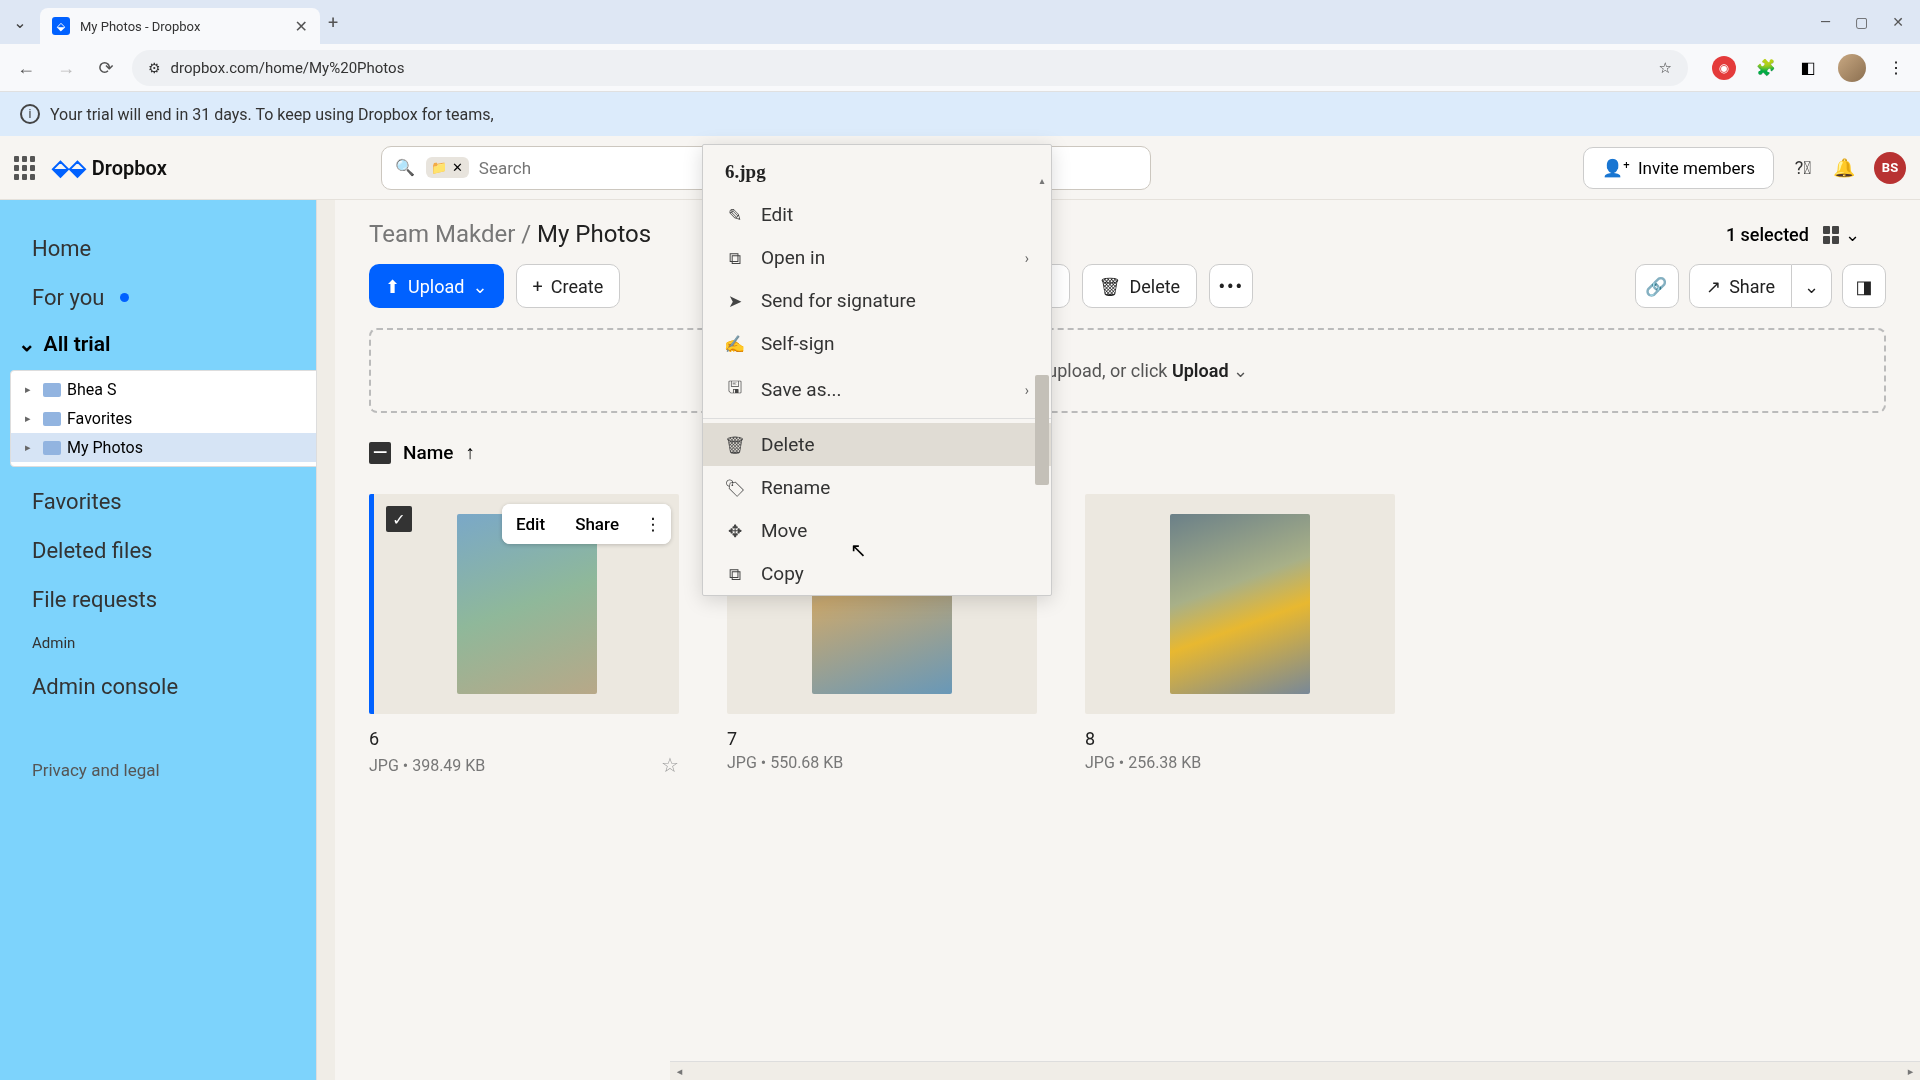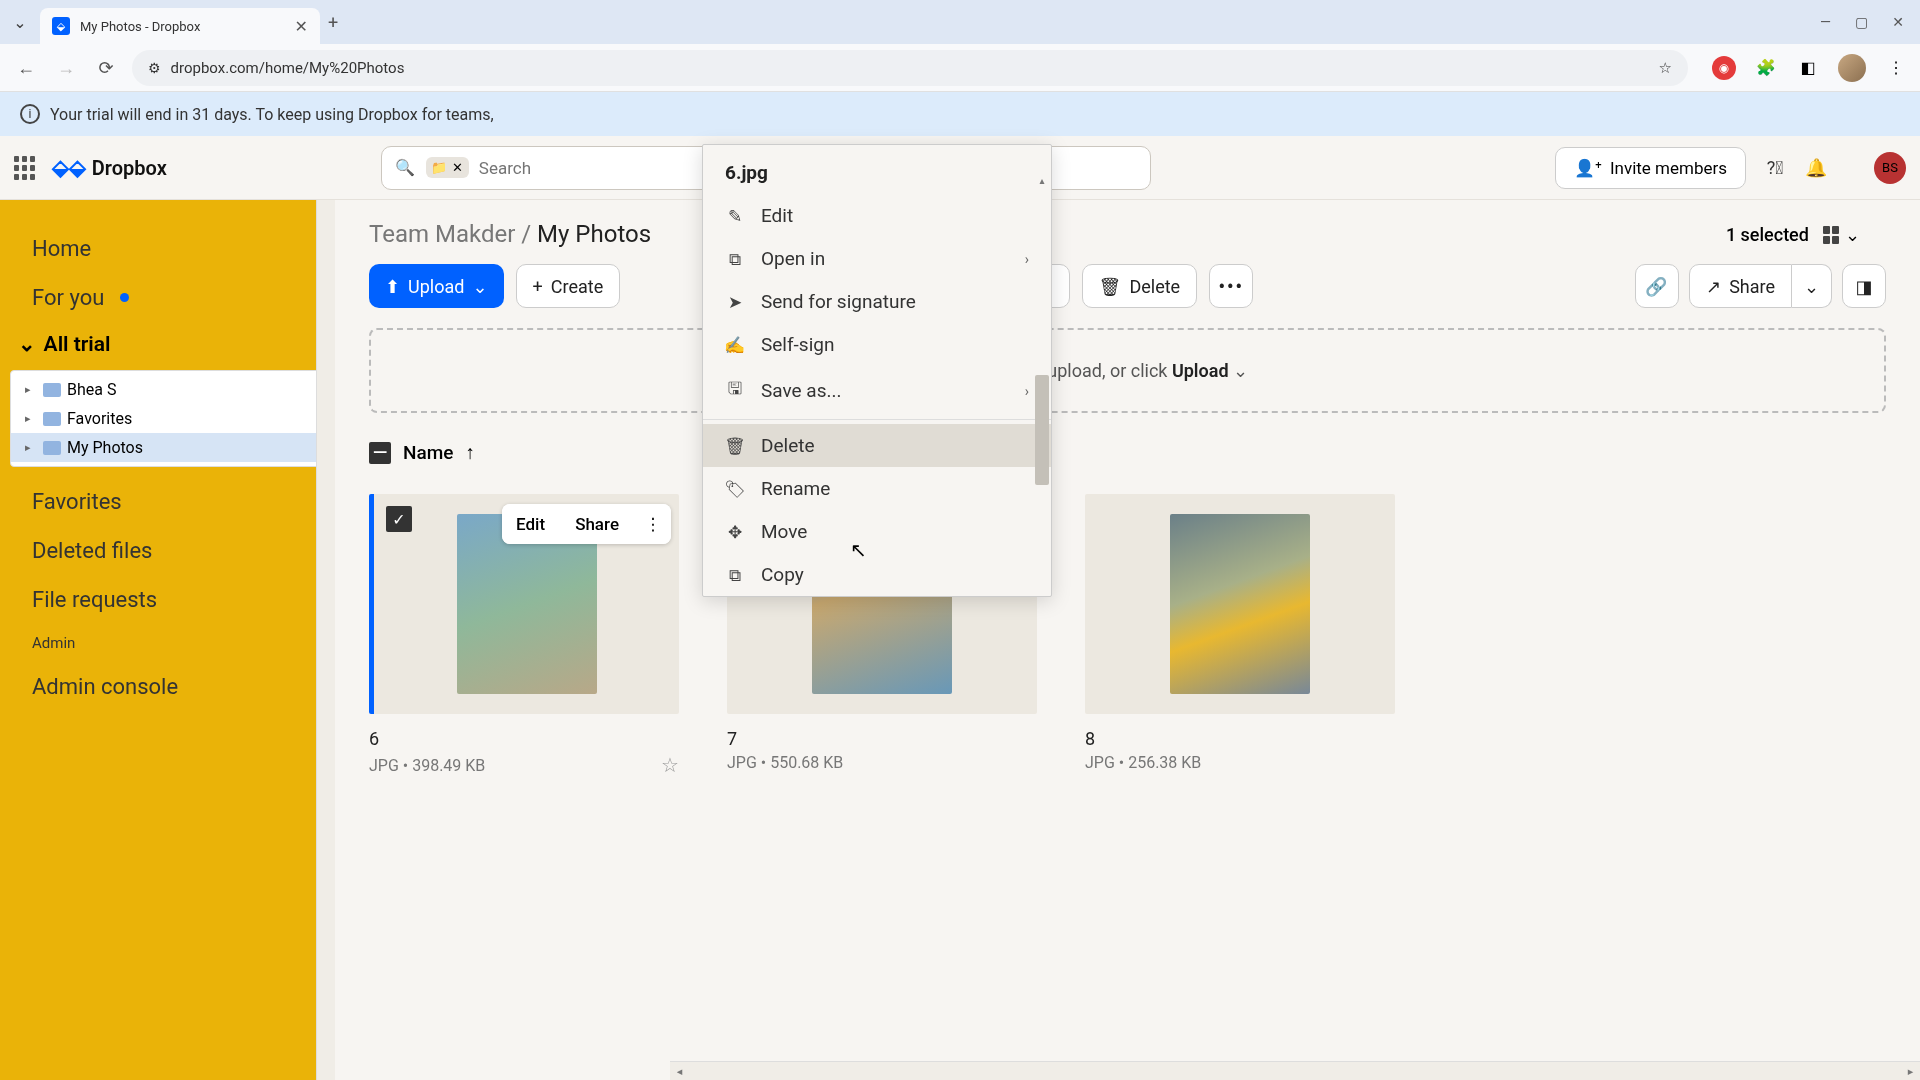--- a/index.html
+++ b/index.html
@@ -33,27 +33,27 @@
 .grid-dots { width: 24px; height: 24px; display: grid; grid-template-columns: repeat(3,5px); gap: 3px; }
 .grid-dots span { background: #555; border-radius: 1px; }
 .dbx-logo { display: flex; align-items: center; gap: 6px; font-size: 20px; font-weight: 600; color: #111; }
 .dbx-mark { color: #0061ff; font-size: 22px; }
 .search-wrap { margin-left: 200px; width: 770px; height: 44px; background: #fff; border: 1px solid #ccc7bf; border-radius: 10px; display: flex; align-items: center; padding: 0 14px; gap: 10px; }
 .search-chip { background: #e8e4dd; padding: 3px 6px; border-radius: 6px; display: flex; align-items: center; gap: 4px; font-size: 13px; }
 .search-input { border: none; outline: none; font-size: 17px; color: #888; flex: 1; background: transparent; }
 .header-right { margin-left: auto; display: flex; align-items: center; gap: 16px; }
 .invite-btn { height: 42px; padding: 0 18px; border: 1px solid #ccc; border-radius: 10px; display: flex; align-items: center; gap: 8px; font-size: 17px; background: #fff; }
 .hdr-icon { width: 26px; height: 26px; display:flex; align-items:center; justify-content:center; font-size:18px; color:#333; }
-.avatar-badge { width: 32px; height: 32px; border-radius: 16px; background: #b83232; color: #000000; display:flex; align-items:center; justify-content:center; font-size:13px; font-weight:400;margin-left:28px; }
+.avatar-badge { width: 32px; height: 32px; border-radius: 16px; background: #b83232; color: #ffffff; display:flex; align-items:center; justify-content:center; font-size:13px; font-weight:700; }
 
 
 .body-wrap { display: flex; height: calc(1080px - 44px - 48px - 44px - 64px); position: relative; }
 
 
-.sidebar { width: 335px; background: #eab308; padding: 24px 0; overflow-y: auto; position: relative; }
+.sidebar { width: 335px; background: #7dd3fc; padding: 24px 0; overflow-y: auto; position: relative; }
 .sidebar-scroll-track { position: absolute; right: 0; top: 0; width: 19px; height: 100%; background: #f0ede7; border-left: 1px solid #ddd; }
 .sidebar-item { padding: 12px 32px; font-size: 22px; color: #333; display: flex; align-items: center; gap: 10px; }
 .sidebar-item.small { font-size: 15px; padding: 10px 32px; }
 .sidebar-item.tiny { font-size: 17px; color: #555; padding: 9px 32px; }
 .all-files-row { display: flex; align-items: center; gap: 8px; padding: 10px 18px; font-size: 21px; font-weight: 600; }
 .tree { background: #fff; border: 1px solid #ddd; border-radius: 4px; margin: 4px 10px 10px 10px; padding: 4px 0; position: relative; }
 .tree-item { padding: 5px 14px; font-size: 16px; display: flex; align-items: center; gap: 6px; }
 .tree-item.active { background: #d6e4f5; }
 .folder-ico { width: 18px; height: 14px; background: #92b4e0; border-radius: 2px; }
 .tree-caret { font-size: 11px; color: #666; width:12px; }
@@ -97,21 +97,21 @@
 .hover-actions { position: absolute; top: 10px; right: 8px; display: flex; gap: 2px; background: #fff; border-radius: 8px; box-shadow: 0 1px 4px rgba(0,0,0,.2); }
 .hover-actions button { border:none; background:#fff; padding: 10px 14px; font-size: 17px; font-weight:500; }
 .hover-actions button:first-child { border-radius: 8px 0 0 8px; }
 .hover-actions button:last-child { border-radius: 0 8px 8px 0; width:36px; padding:10px 8px; }
 .file-name { font-size: 18px; margin-top: 14px; color: #222; }
 .file-meta { font-size: 16px; color: #777; margin-top: 4px; display:flex; align-items:center; }
 .star-out { margin-left: auto; font-size: 20px; color: #999; }
 
 
 .ctx-menu { position: absolute; left: 702px; top: 144px; width: 350px; background: #f7f5f2; border: 1px solid #ccc; border-radius: 2px; box-shadow: 0 4px 20px rgba(0,0,0,.15); z-index: 100; }
-.ctx-title { padding: 16px 22px 10px; font-size: 19px; font-weight: 700; color: #222; }
+.ctx-title { padding: 16px 22px 10px; font-size: 19px; font-weight: 700; color: #222; font-family: Liberation Serif, serif; }
 .ctx-item { padding: 10px 22px; font-size: 19px; color: #333; display: flex; align-items: center; gap: 16px; position: relative; }
 .ctx-item.hover { background: #e0dcd4; }
 .ctx-item.partial { color: #888; padding-top:2px; }
 .ctx-icon { width: 20px; display:flex; justify-content:center; font-size:17px; color:#444; }
 .ctx-chevron { margin-left: auto; color: #666; font-size: 14px; }
 .ctx-divider { height: 1px; background: #ddd; margin: 4px 0; }
 .ctx-scroll { position:absolute; right:2px; top:30px; bottom:2px; width:14px; }
 .ctx-scroll-arrow { font-size:10px; color:#777; text-align:center; }
 .ctx-scroll-thumb { position:absolute; right:0; top:200px; width:14px; height:110px; background:#c4c0b8; border-radius:2px; }
 
@@ -224,20 +224,21 @@
         <span class="folder-ico"></span>
         <span>My Photos</span>
       </div>
     </div>
     <div class="sidebar-item">Favorites</div>
     <div class="sidebar-item">Deleted files</div>
     <div class="sidebar-item">File requests</div>
     <div class="sidebar-item small">Admin</div>
     <div class="sidebar-item">Admin console</div>
     <div style="height:40px"></div>
+    <div class="sidebar-item tiny">Privacy and legal</div>
     <div class="sidebar-scroll-track"></div>
   </div>
 
   <div class="main">
     <div class="breadcrumb">
       <span>Team Makder</span>
       <span> / </span>
       <span class="current">My Photos</span>
     </div>
     <div class="selected-badge">

